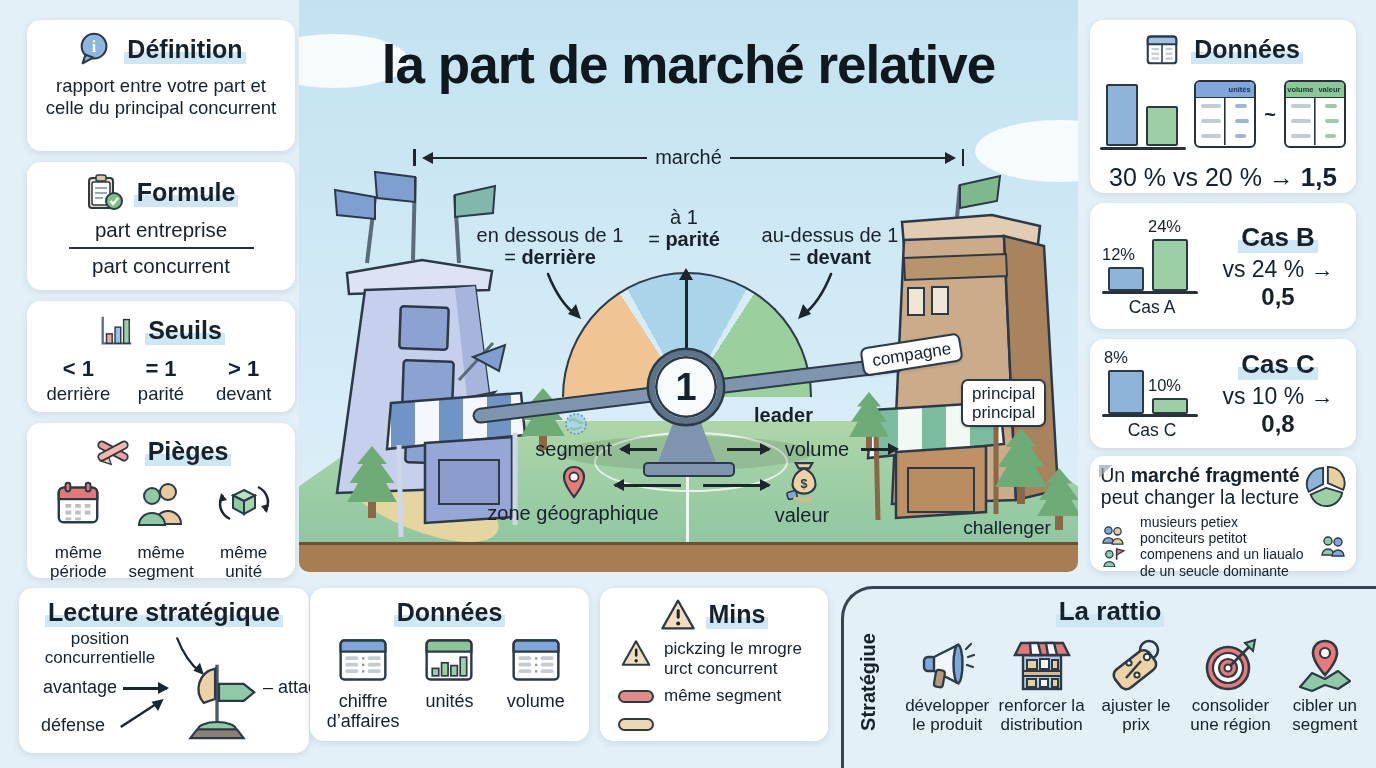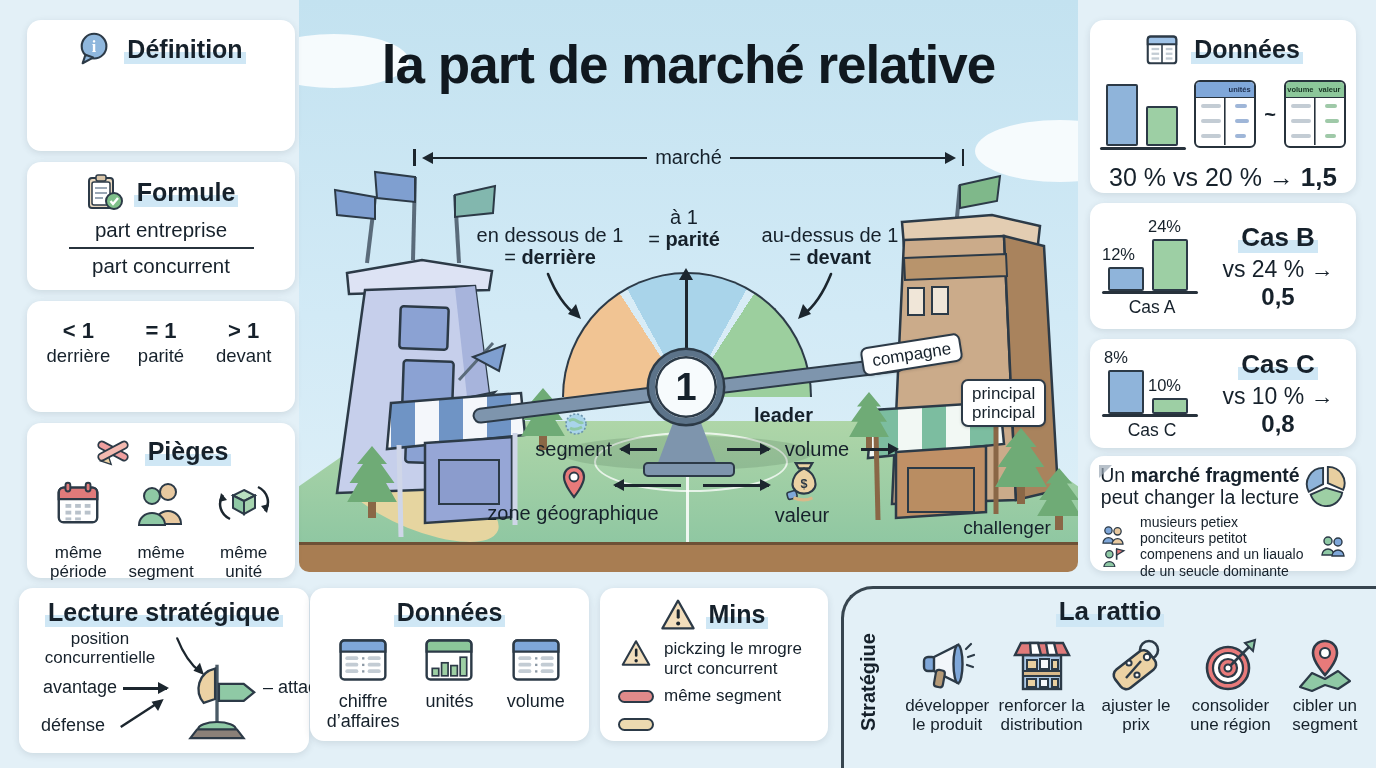--- a/index.html
+++ b/index.html
@@ -272,20 +272,21 @@
 
   <div class="card" style="left:27px;top:20px;width:268px;height:131px;">
     <div class="crow">
       <svg width="38" height="38" viewBox="0 0 40 40">
         <circle cx="19" cy="17" r="13" fill="#8fb7dd" stroke="#2c3a47" stroke-width="2.2"></circle>
         <path d="M10 26 L7 35 L18 29 Z" fill="#8fb7dd" stroke="#2c3a47" stroke-width="2.2" stroke-linejoin="round"></path>
         <text x="19" y="23" font-size="17" font-weight="bold" fill="#fff" text-anchor="middle" font-family="Liberation Serif, serif">i</text>
       </svg>
       <span class="ctitle hl">Définition</span>
     </div>
+    <div class="cbody">rapport entre votre part et celle du principal concurrent</div>
   </div>
 
   <div class="card" style="left:27px;top:162px;width:268px;height:128px;">
     <div class="crow">
       <svg width="40" height="40" viewBox="0 0 40 40">
         <rect x="5" y="6" width="24" height="30" rx="3" fill="#e9d9c0" stroke="#2c3a47" stroke-width="2"></rect>
         <rect x="8" y="10" width="18" height="23" rx="2" fill="#fff" stroke="#2c3a47" stroke-width="1.5"></rect>
         <rect x="12" y="3" width="10" height="6" rx="2" fill="#d9c5a8" stroke="#2c3a47" stroke-width="1.5"></rect>
         <g stroke="#9aa7b5" stroke-width="2">
             <line x1="11" y1="16" x2="23" y2="16"></line>
@@ -297,20 +298,29 @@
       </svg>
       <span class="ctitle hl">Formule</span>
     </div>
     <div class="frac">
       <div class="num">part entreprise</div>
       <div class="den">part concurrent</div>
     </div>
   </div>
 
   <div class="card" style="left:27px;top:301px;width:268px;height:111px;">
+    <div class="crow">
+      <svg width="38" height="38" viewBox="0 0 40 40">
+        <path d="M6 6 V34 H36" stroke="#5a6b7a" stroke-width="2.4" fill="none"></path>
+        <rect x="10" y="24" width="6" height="10" fill="#eaa9a9" stroke="#2c3a47" stroke-width="1.5"></rect>
+        <rect x="19" y="17" width="6" height="17" fill="#9fc0e8" stroke="#2c3a47" stroke-width="1.5"></rect>
+        <rect x="28" y="9" width="6" height="25" fill="#9dcfa4" stroke="#2c3a47" stroke-width="1.5"></rect>
+      </svg>
+      <span class="ctitle hl">Seuils</span>
+    </div>
     <div class="seuil-row">
       <div class="seuil">
           <div class="op">&lt; 1</div>
           <div class="lb">derrière</div>
         </div>
       <div class="seuil">
           <div class="op">= 1</div>
           <div class="lb">parité</div>
         </div>
       <div class="seuil">

